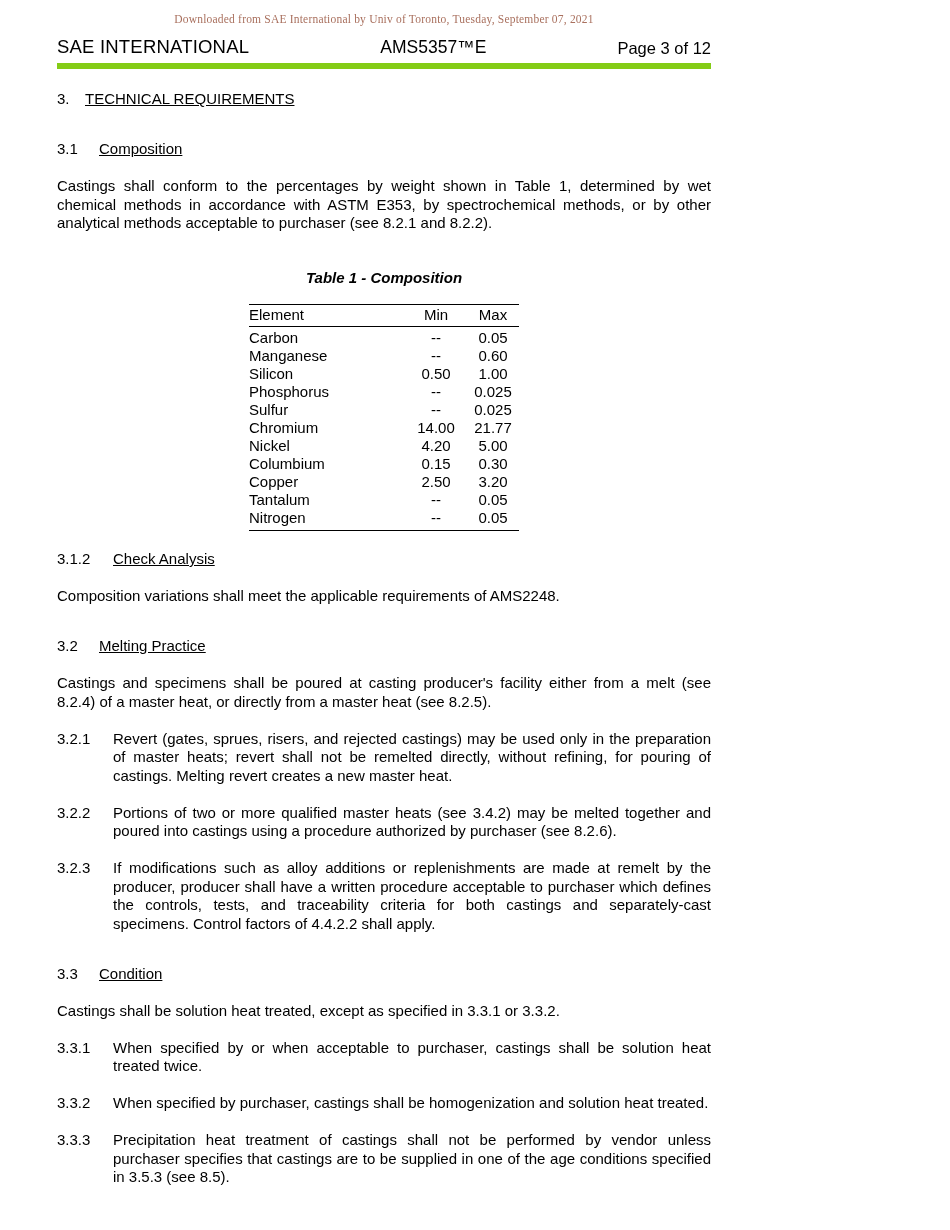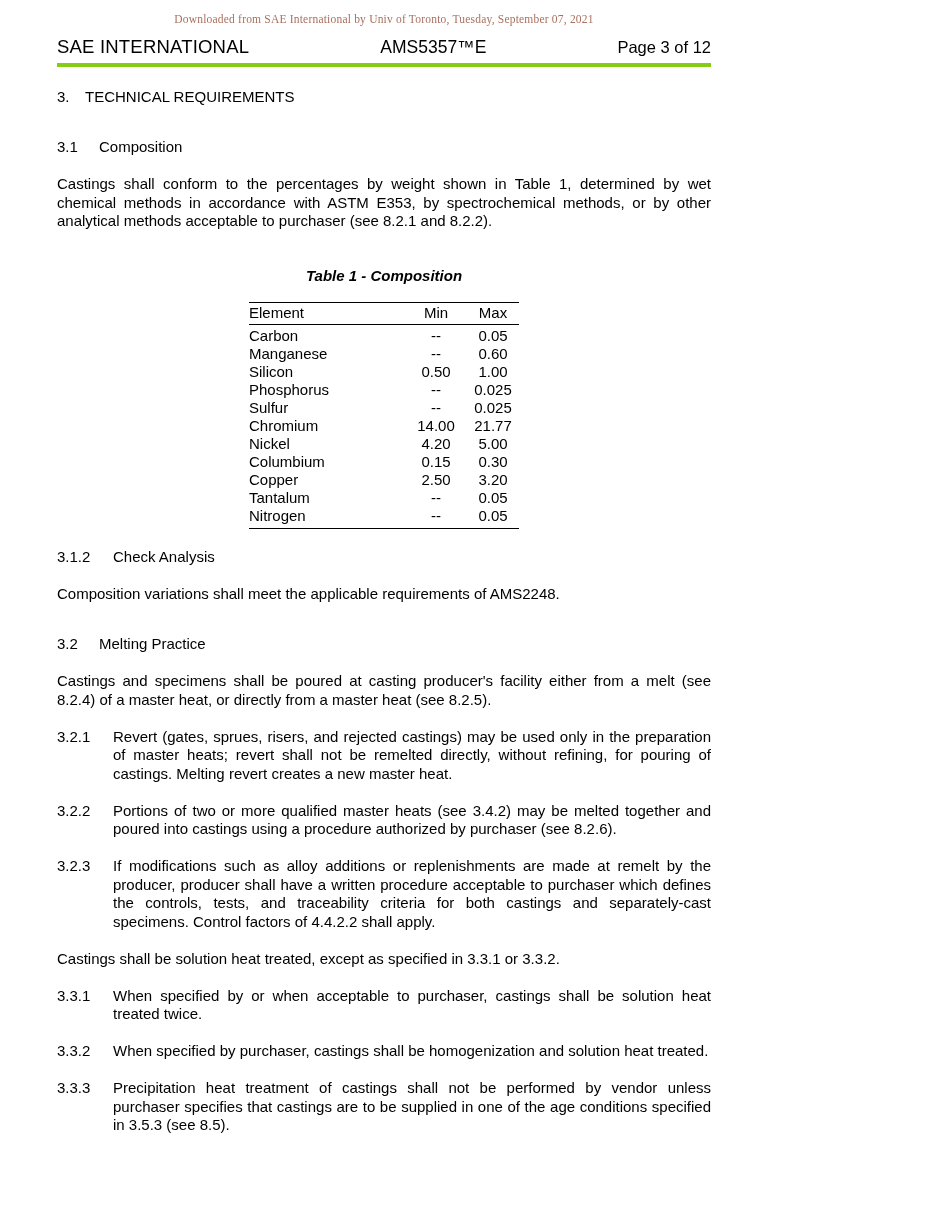--- a/index.html
+++ b/index.html
@@ -16,43 +16,43 @@
     text-align: center;
     font-family: "Liberation Serif", "DejaVu Serif", serif;
     font-size: 11.5px;
     color: #a9705e;
     letter-spacing: 0.2px;
   }
 
   .header {
     display: flex;
     justify-content: space-between;
-    align-items: center;
+    align-items: flex-end;
     margin: 11px 57px 0 57px;
-    border-bottom: 4px solid #84cc16;
+    border-bottom: 6px solid #84cc16;
     padding-bottom: 5px;
   }
   .h-left   { font-size: 18.5px; letter-spacing: 0.2px; }
   .h-center { font-size: 17.5px; }
   .h-right  { font-size: 16.5px; }
 
   .content {
     margin: 21px 57px 0 57px;
     font-size: 15px;
     line-height: 18.5px;
   }
 
   .block { margin-bottom: 18.5px; }
 
   .h-row, .n-row { display: flex; align-items: baseline; }
   .num { flex: none; }
   .n1 { width: 28px; }
   .n2 { width: 42px; margin-top: 13px; }
   .n3 { width: 56px; }
-  .h-title { flex: 1; }
+  .h-title { flex: 1; text-decoration: underline; }
   .n-body { flex: 1; text-align: justify; }
 
   .para { text-align: justify; }
 
   .table-wrap { margin: 36px 0 19px 0; }
   .table-title {
     text-align: center;
     font-weight: bold;
     font-style: italic;
     margin-bottom: 17px;
@@ -202,20 +202,24 @@
     <div class="n-row block">
       <span class="num n3">3.2.2</span>
       <span class="n-body">Portions of two or more qualified master heats (see 3.4.2) may be melted together and poured into castings using a procedure authorized by purchaser (see 8.2.6).</span>
     </div>
 
     <div class="n-row block">
       <span class="num n3">3.2.3</span>
       <span class="n-body">If modifications such as alloy additions or replenishments are made at remelt by the producer, producer shall have a written procedure acceptable to purchaser which defines the controls, tests, and traceability criteria for both castings and separately-cast specimens. Control factors of 4.4.2.2 shall apply.</span>
     </div>
 
+    <div class="h-row block">
+      <span class="num n2">3.3</span>
+      <span class="h-title">Condition</span>
+    </div>
 
     <div class="para block">Castings shall be solution heat treated, except as specified in 3.3.1 or 3.3.2.</div>
 
     <div class="n-row block">
       <span class="num n3">3.3.1</span>
       <span class="n-body">When specified by or when acceptable to purchaser, castings shall be solution heat treated twice.</span>
     </div>
 
     <div class="n-row block">
       <span class="num n3">3.3.2</span>

